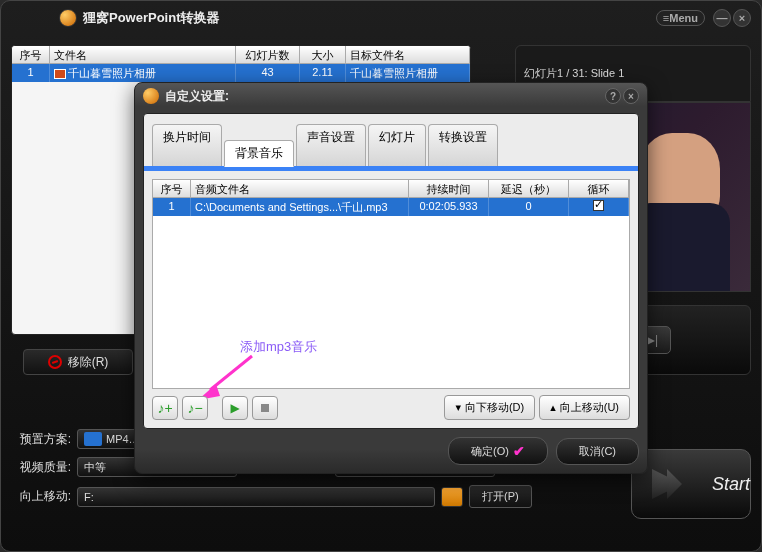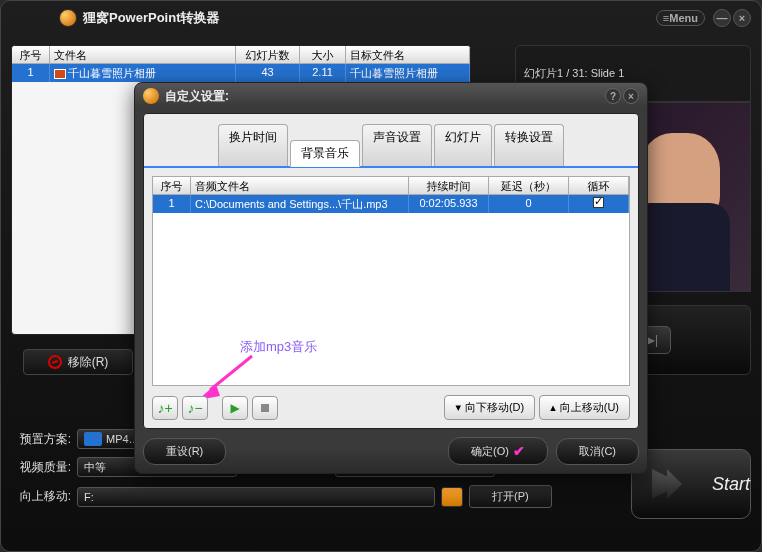--- a/index.html
+++ b/index.html
@@ -43,35 +43,35 @@
   
   
   .bottom-area { position:absolute; left:0; right:0; bottom:0; height: 110px; }
   .row { display:flex; align-items:center; gap:6px; margin-bottom:8px; color:#ddd; font-size:12px; }
   .label { width:60px; text-align:right; }
   .select { background:linear-gradient(#333,#111); border:1px solid #555; color:#ddd; font-size:11px; padding:3px 18px 3px 6px; border-radius:3px; min-width:160px; height:20px; display:flex; align-items:center; position:relative; }
   .select::after { content:"▾"; position:absolute; right:5px; color:#888; font-size:10px; }
   .mp4-chip { width:18px; height:14px; background:#2571d0; border-radius:2px; display:inline-block; margin-right:4px; }
   .text-input { flex:1; background:linear-gradient(#333,#111); border:1px solid #555; color:#ddd; font-size:11px; padding:3px 6px; border-radius:3px; height:20px; display:flex; align-items:center; }
   .folder-btn { width:22px; height:20px; background:linear-gradient(#ffaa33,#cc7700); border:1px solid #333; border-radius:3px; cursor:pointer; }
-  .open-btn { padding:3px 22px; background:linear-gradient(#2a2a2a,#111); border:1px solid #555; border-radius:3px; color:#ddd; font-size:11px; cursor:pointer; }
+  .open-btn { padding:3px 12px; background:linear-gradient(#2a2a2a,#111); border:1px solid #555; border-radius:3px; color:#ddd; font-size:11px; cursor:pointer; }
   
   .start-btn { position:absolute; right:0; bottom:20px; width:120px; height:70px; background:linear-gradient(#3a3a3a,#0a0a0a); border:1px solid #555; border-radius:10px; color:#eee; font-size:18px; font-style:italic; display:flex; align-items:center; justify-content:flex-end; cursor:pointer; }
   .start-btn::before { content:""; position:absolute; left:20px; width:30px; height:30px; background:linear-gradient(#555,#222); clip-path: polygon(0 0, 0 100%, 50% 75%, 50% 100%, 100% 50%, 50% 0%, 50% 25%); }
   
   
   .dialog { position:absolute; left:134px; top:82px; width:514px; height:392px; background:linear-gradient(#555 0%, #3a3a3a 6%, #3a3a3a 94%, #2a2a2a 100%); border:1px solid #222; border-radius:8px; box-shadow:0 6px 20px rgba(0,0,0,0.6); }
   .dlg-titlebar { height:26px; display:flex; align-items:center; padding:0 8px; color:#eee; font-size:12px; font-weight:bold; }
   .dlg-titlebar .logo { width:16px; height:16px; border-radius:50%; background:radial-gradient(circle at 30% 30%, #ffcc66, #cc6600); margin-right:6px; }
   .dlg-titlebar .spacer { flex:1; }
   .dlg-win-btn { width:16px; height:16px; border-radius:50%; background:#333; color:#aaa; font-size:10px; display:inline-flex; align-items:center; justify-content:center; margin-left:2px; border:1px solid #666; cursor:pointer; }
   
   .dlg-body { position:absolute; top:30px; left:8px; right:8px; bottom:44px; background:#ececec; border:1px solid #222; border-radius:4px; }
   
-  .tabs { display:flex; padding:10px 8px 0 8px; gap:2px; border-bottom:2px solid #3b82f6;justify-content:center; }
+  .tabs { display:flex; padding:10px 8px 0 8px; gap:2px; border-bottom:5px solid #3b82f6; }
   .tab { padding:4px 10px; font-size:12px; background:linear-gradient(#f5f5f5,#d5d5d5); border:1px solid #aaa; border-bottom:none; border-radius:4px 4px 0 0; cursor:pointer; }
   .tab.active { background:#fff; position:relative; top:1px; border-bottom:1px solid #fff;margin-top:15px; }
   
   .audio-table { margin:8px; background:#fff; border:1px solid #aaa; height:210px; font-size:11px; overflow:hidden; }
   .at-header { display:flex; background:linear-gradient(#fff,#ddd); height:18px; border-bottom:1px solid #aaa; }
   .at-hcell { padding:2px 4px; border-right:1px solid #aaa; text-align:center; }
   .at-row { display:flex; background:#2571d0; color:#fff; height:18px; }
   .at-cell { padding:2px 4px; border-right:1px solid rgba(255,255,255,0.2); overflow:hidden; white-space:nowrap; }
   .at-cell.center { text-align:center; }
   .checkbox { width:11px; height:11px; background:#fff; border:1px solid #333; display:inline-block; position:relative; }
@@ -236,21 +236,20 @@
           <span>向下移动(D)</span>
         </div>
       <div class="move-btn">
           <span>▴</span>
           <span>向上移动(U)</span>
         </div>
     </div>
   </div>
 
   <div class="dlg-footer">
-    <div class="dlg-btn">重设(R)</div>
     <span style="flex:1"></span>
     <div class="dlg-btn">
         <span>确定(O)</span>
         <span class="check-magenta">✔</span>
       </div>
     <div class="dlg-btn">取消(C)</div>
   </div>
 </div>
 
 </body></html>

